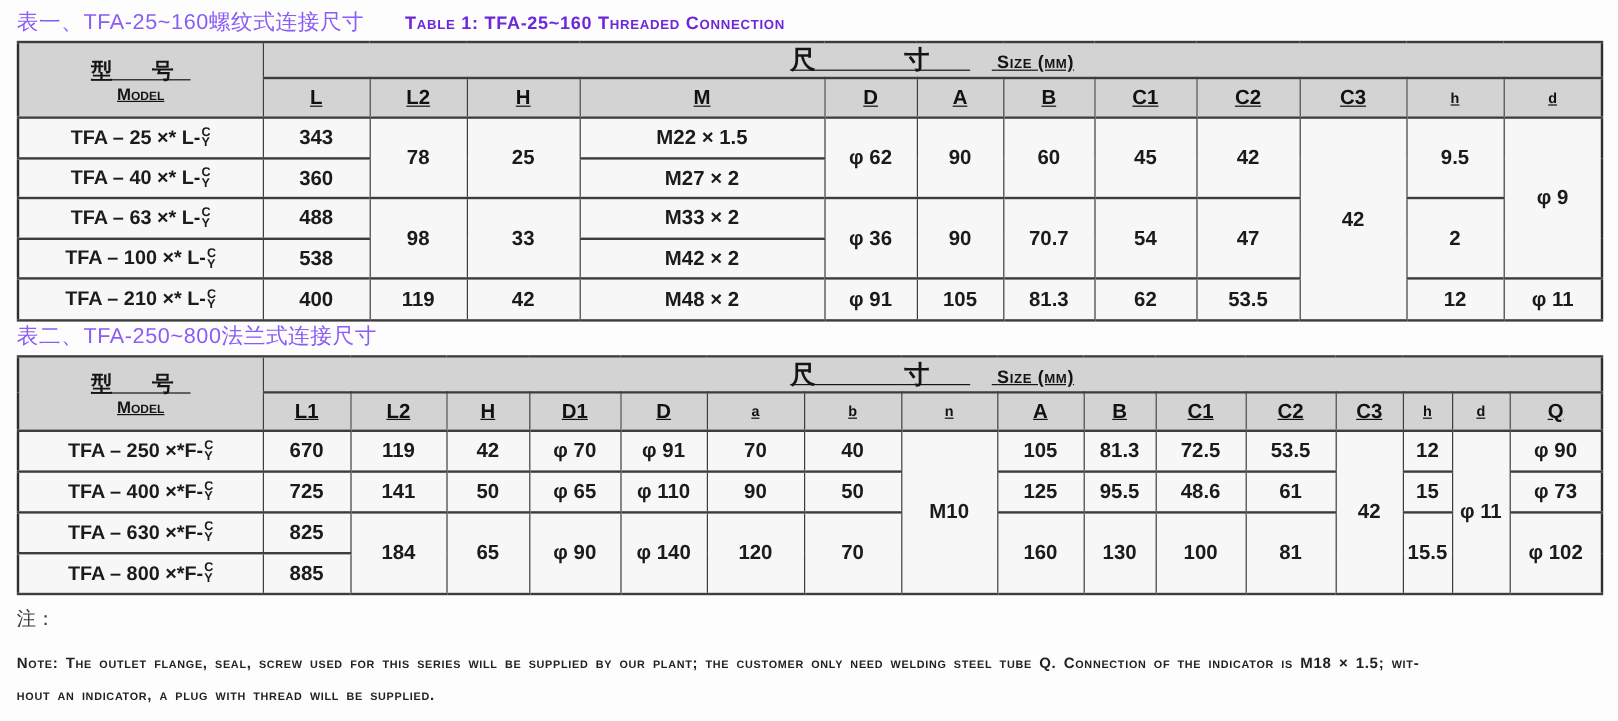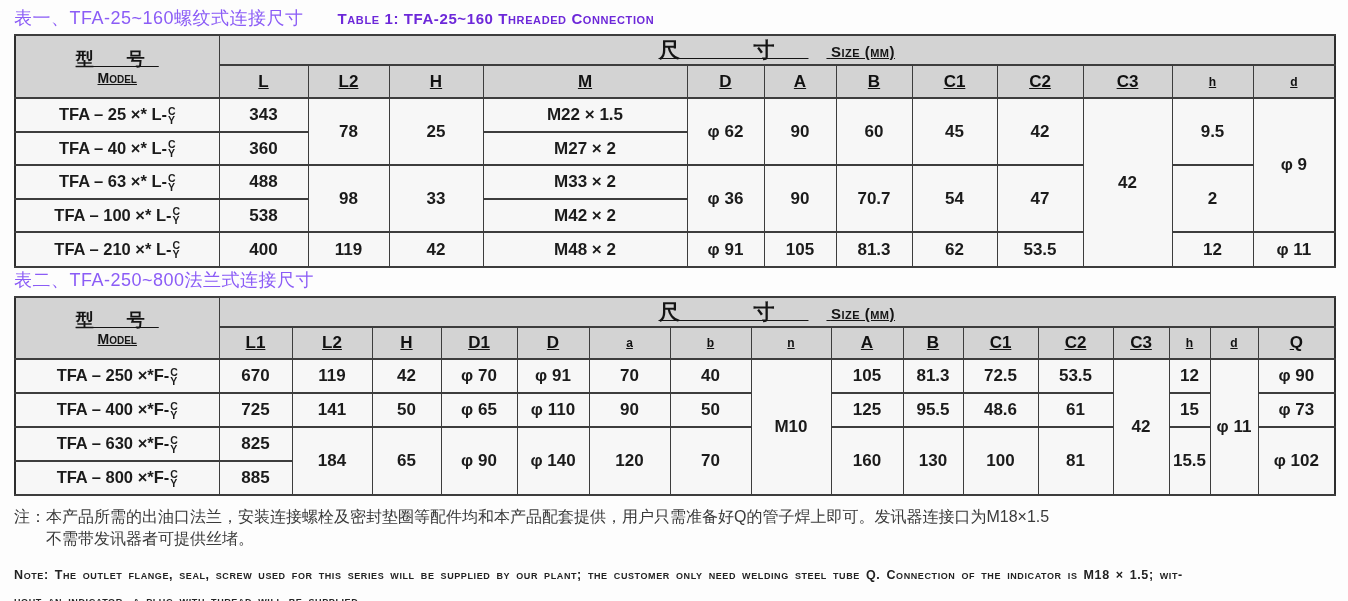--- a/index.html
+++ b/index.html
@@ -257,24 +257,20 @@
     </tr>
     <tr style="height:34px">
       <td class="model"><span>TFA – 800 ×*F-</span><span class="cy"><i>C</i><i>Y</i></span></td>
       <td>885</td>
     </tr>
   </tbody>
     </table>
 
   <div class="note-cn">
     <span class="lbl">注：</span>
-    <span>
-      <span>本产品所需的出油口法兰，安装连接螺栓及密封垫圈等配件均和本产品配套提供，用户只需准备好Q的管子焊上即可。发讯器连接口为M18×1.5</span><br>
-      <span>不需带发讯器者可提供丝堵。</span>
-    </span>
   </div>
 
   <div class="note-en">
     <div>Note: The outlet flange, seal, screw used for this series will be supplied by our plant; the customer only need welding steel tube Q. Connection of the indicator is M18 × 1.5; wit-</div>
     <div>hout an indicator, a plug with thread will be supplied.</div>
   </div>
 
 </div>
 
 </body></html>

